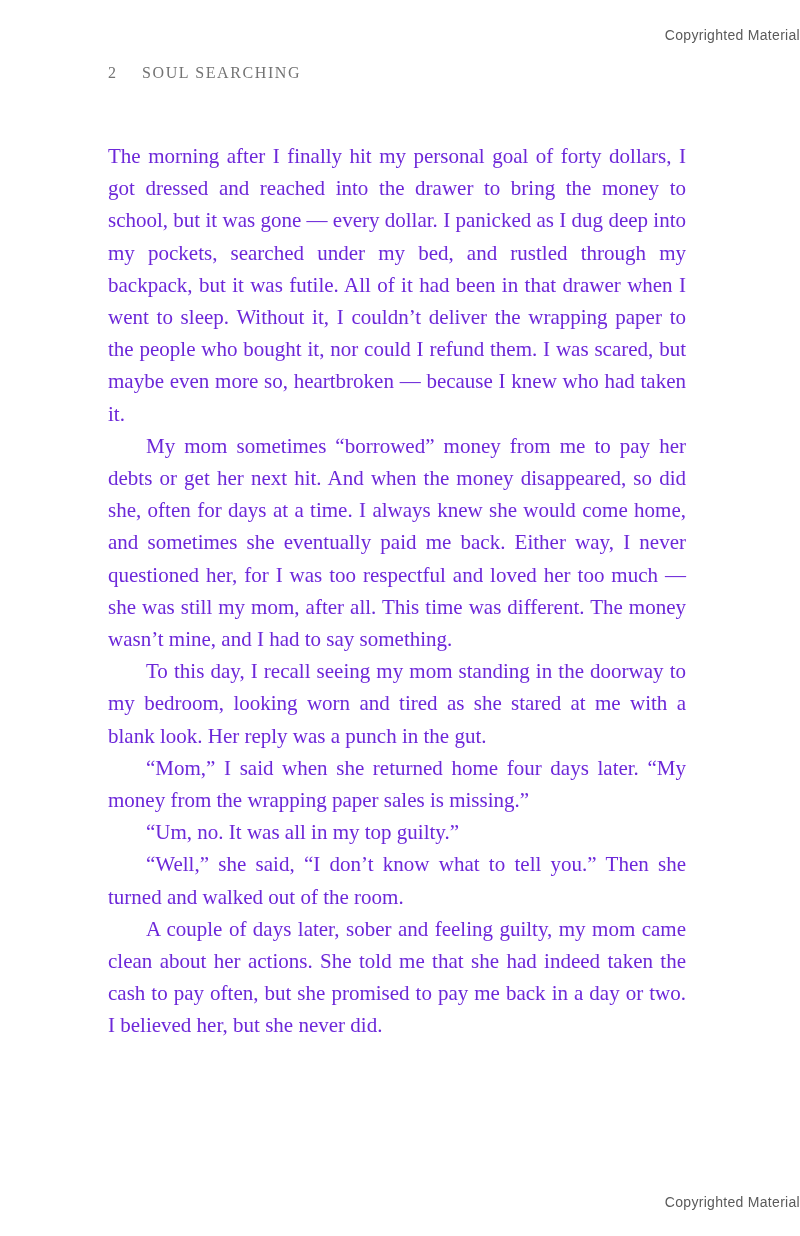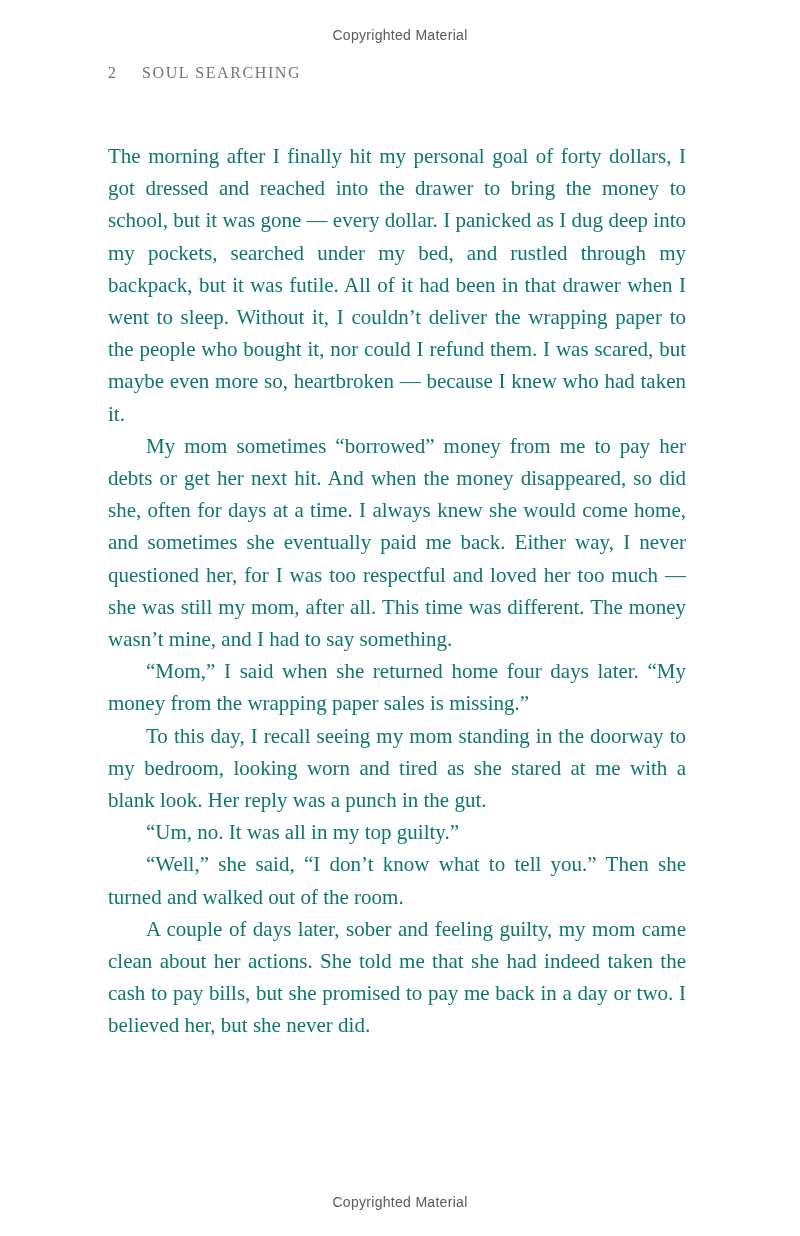--- a/index.html
+++ b/index.html
@@ -14,21 +14,21 @@
     background: #ffffff;
     font-family: "Liberation Serif", serif;
     color: #1a1a1a;
     overflow: hidden;
     margin: 0 auto;
   }
   .copyright {
     position: absolute;
     left: 0;
     width: 100%;
-    text-align: center;
+    text-align: right;
     font-family: "Liberation Sans", sans-serif;
     font-size: 14px;
     color: #5a5a5a;
     letter-spacing: 0.3px;
   }
   .copyright.top { top: 27px; }
   .copyright.bottom { top: 1194px; }
   .running-header {
     position: absolute;
     top: 64px;
@@ -45,21 +45,21 @@
     letter-spacing: 1.6px;
   }
   .body-text {
     position: absolute;
     top: 140px;
     left: 108px;
     width: 578px;
     font-size: 21px;
     line-height: 32.2px;
     text-align: justify;
-    color: #0f766e;
+    color: #6d28d9;
   }
   .body-text p {
     margin: 0;
     padding: 0;
     text-indent: 38px;
   }
   .body-text p.no-indent {
     text-indent: 0;
   }
 </style>
@@ -70,22 +70,22 @@
 
   <div class="copyright top">Copyrighted Material</div>
 
   <div class="running-header">
     <span class="pagenum">2</span><span class="title">SOUL SEARCHING</span>
   </div>
 
   <div class="body-text">
     <p class="no-indent">The morning after I finally hit my personal goal of forty dollars, I got dressed and reached into the drawer to bring the money to school, but it was gone — every dollar. I panicked as I dug deep into my pockets, searched under my bed, and rustled through my backpack, but it was futile. All of it had been in that drawer when I went to sleep. Without it, I couldn’t deliver the wrapping paper to the people who bought it, nor could I refund them. I was scared, but maybe even more so, heartbroken — because I knew who had taken it.</p>
     <p>My mom sometimes “borrowed” money from me to pay her debts or get her next hit. And when the money disappeared, so did she, often for days at a time. I always knew she would come home, and sometimes she eventually paid me back. Either way, I never questioned her, for I was too respectful and loved her too much — she was still my mom, after all. This time was different. The money wasn’t mine, and I had to say something.</p>
+    <p>To this day, I recall seeing my mom standing in the doorway to my bedroom, looking worn and tired as she stared at me with a blank look. Her reply was a punch in the gut.</p>
     <p>“Mom,” I said when she returned home four days later. “My money from the wrapping paper sales is missing.”</p>
-    <p>To this day, I recall seeing my mom standing in the doorway to my bedroom, looking worn and tired as she stared at me with a blank look. Her reply was a punch in the gut.</p>
     <p>“Um, no. It was all in my top guilty.”</p>
     <p>“Well,” she said, “I don’t know what to tell you.” Then she turned and walked out of the room.</p>
-    <p>A couple of days later, sober and feeling guilty, my mom came clean about her actions. She told me that she had indeed taken the cash to pay bills, but she promised to pay me back in a day or two. I believed her, but she never did.</p>
+    <p>A couple of days later, sober and feeling guilty, my mom came clean about her actions. She told me that she had indeed taken the cash to pay often, but she promised to pay me back in a day or two. I believed her, but she never did.</p>
   </div>
 
   <div class="copyright bottom">Copyrighted Material</div>
 
 </div>
 
 </body></html>

